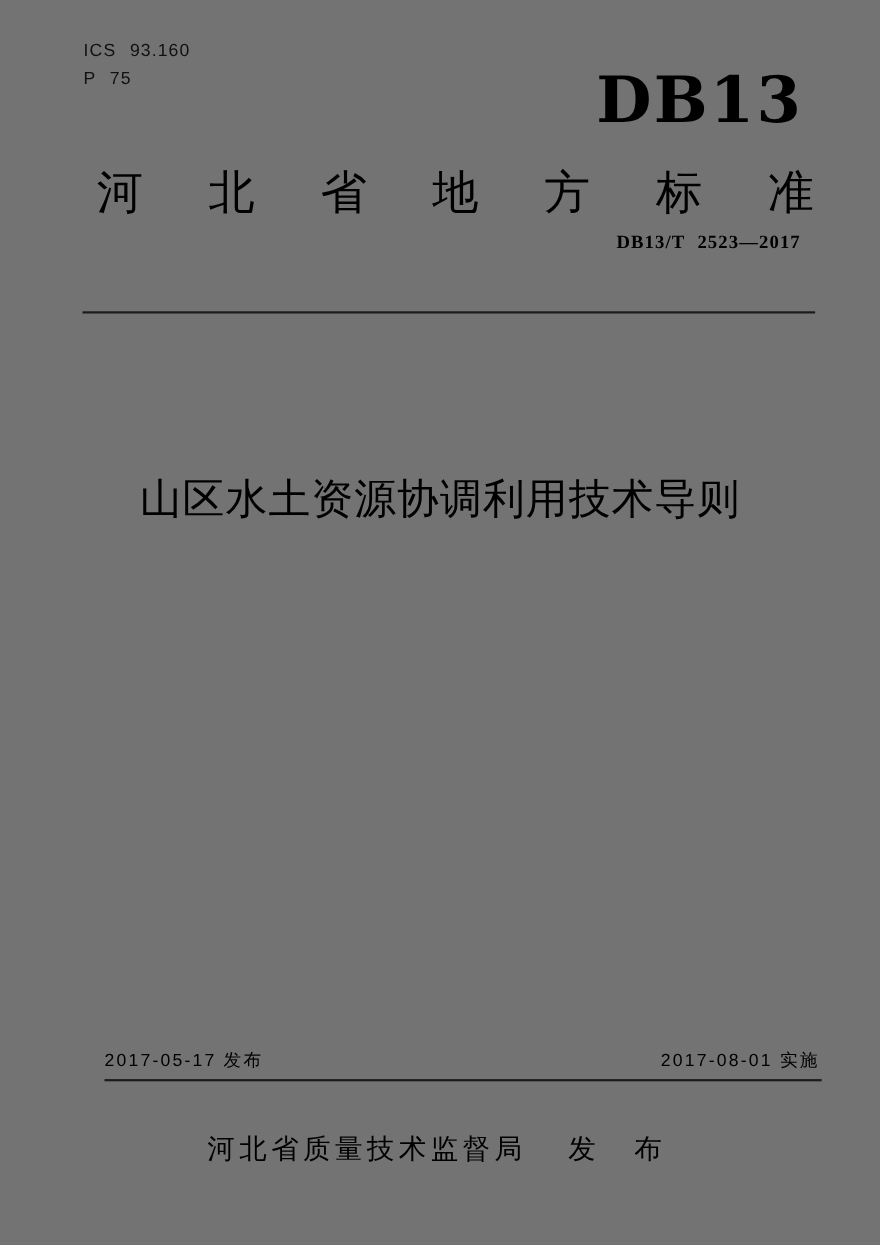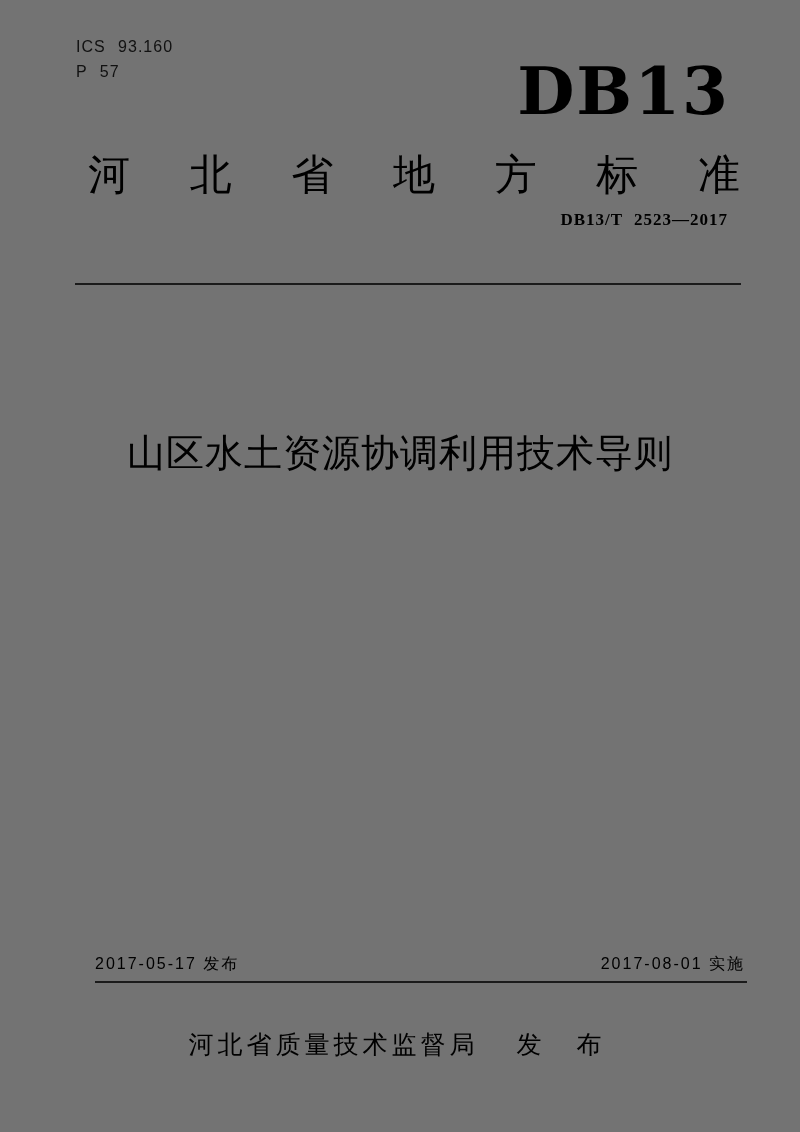--- a/index.html
+++ b/index.html
@@ -29,21 +29,21 @@
     color: #111;
   }
 
   
   .db-logo {
     position: absolute;
     right: 70px;
     top: 58px;
     font-family: "DejaVu Serif", "Liberation Serif", serif;
     font-weight: 700;
-    font-size: 66px;
+    font-size: 58px;
     line-height: 66px;
     letter-spacing: 2px;
     color: #000;
   }
 
   
   .std-name-row {
     position: absolute;
     left: 88px;
     top: 150px;
@@ -138,21 +138,21 @@
   .publisher-name { letter-spacing: 4px; }
   .publish-label  { letter-spacing: 10px; font-family: Liberation Mono, monospace; }
 </style>
 </head>
 <body>
 
 <div class="page">
 
   <div class="ics-block">
     <div>ICS 93.160</div>
-    <div>P 57</div>
+    <div>P 75</div>
   </div>
 
   <div class="db-logo">DB13</div>
 
   <div class="std-name-row">
     <span>河</span>
     <span>北</span>
     <span>省</span>
     <span>地</span>
     <span>方</span>

